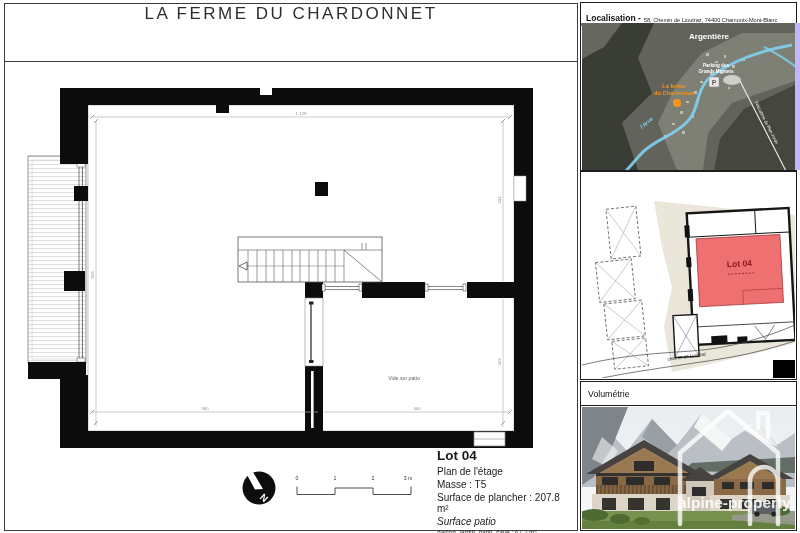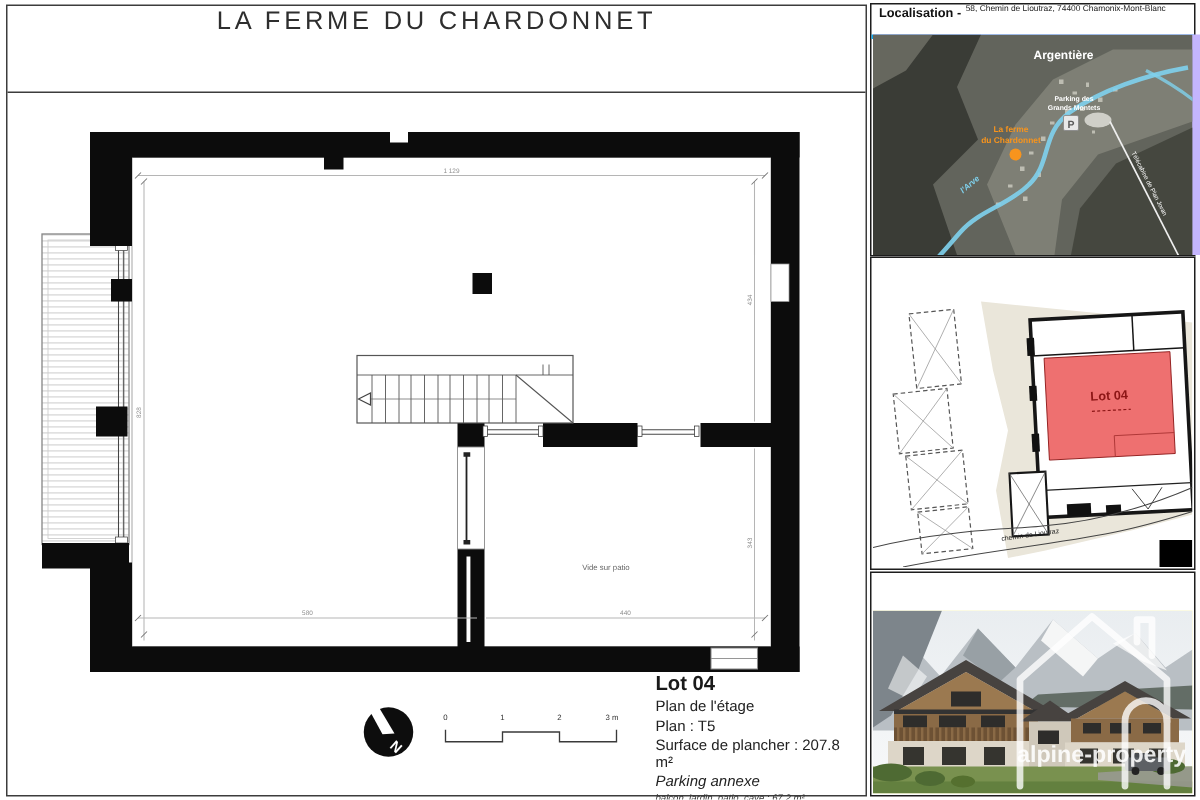--- a/index.html
+++ b/index.html
@@ -11,21 +11,21 @@
   .page-title{font-size:17px;letter-spacing:2.5px;color:#2e2e2e;font-weight:400;}
   .plan-svg{position:absolute;left:0;top:58px;width:570px;height:466px;}
   .lot-info{position:absolute;left:432px;top:444px;width:136px;color:#1a1a1a;}
   .lot-info .lot-title{font-size:13.5px;font-weight:bold;margin-bottom:3px;}
   .lot-info .ln{font-size:10px;margin:2px 0;color:#222;}
   .lot-info .it{font-style:italic;}
   .lot-info .sm{font-size:6.4px;font-style:italic;color:#333;}
   
   .sb-box{position:absolute;left:580px;width:217px;border:1px solid #1d1d1d;background:#fff;box-sizing:border-box;}
   .box-loc{top:2px;height:169px;}
-  .loc-header{height:20px;border-bottom:3px solid #0ea5e9;display:flex;align-items:flex-start;padding:0 5px;gap:3px;white-space:nowrap;}
+  .loc-header{height:20px;border-bottom:3px solid #0ea5e9;display:flex;align-items:flex-end;padding:0 5px;gap:3px;white-space:nowrap;}
   .loc-label{font-size:8.5px;font-weight:bold;color:#111;}
   .loc-address{font-size:5.6px;color:#222;}
   .map-wrap{position:absolute;left:1px;top:20px;width:239px;height:147px;overflow:hidden;background:#c4b5fd;}
   .box-masse{top:171px;height:209px;}
   .sec-header{height:23px;border-bottom:1px solid #1d1d1d;display:flex;align-items:center;padding:0 7px;font-size:8.8px;color:#111;}
   .masse-wrap{position:absolute;left:1px;top:23px;width:213px;height:183px;background:#fff;overflow:hidden;}
   .box-vol{top:381px;height:150px;}
   .vol-wrap{position:absolute;left:1px;top:25px;width:213px;height:122px;overflow:hidden;background:#fef9c3;}
   svg{display:block;}
   text{font-family:"Liberation Sans",sans-serif;}
@@ -166,23 +166,23 @@
           <text x="335" y="480">1</text>
           <text x="373" y="480">2</text>
           <text x="408" y="480">3 m</text>
         </g>
       </g>
     </svg>
 
     <div class="lot-info">
       <div class="lot-title">Lot 04</div>
       <div class="ln">Plan de l'étage</div>
-      <div class="ln">Plan : T5</div>
+      <div class="ln">Masse : T5</div>
       <div class="ln">Surface de plancher : 207.8 m²</div>
-      <div class="ln it">Parking annexe</div>
+      <div class="ln it">Surface patio</div>
       <div class="sm">balcon, jardin, patio, cave : 67.2 m²</div>
     </div>
   </div>
 
   <div class="sb-box box-loc">
     <div class="loc-header">
       <span class="loc-label">Localisation -</span>
       <span class="loc-address">58, Chemin de Lioutraz, 74400 Chamonix-Mont-Blanc</span>
     </div>
     <div class="map-wrap">
@@ -281,20 +281,21 @@
           <path d="M0,170 C40,160 80,158 110,156 C150,153 185,142 213,130" stroke="#444" stroke-width="0.7" fill="none"></path>
           <path d="M20,183 C70,173 120,168 160,160 C180,156 200,150 213,146" stroke="#444" stroke-width="0.7" fill="none"></path>
         </g>
         <text x="105" y="163" font-size="4.6" fill="#222" text-anchor="middle" transform="rotate(-8 105 163)">chemin de Lioutraz</text>
         <rect x="191" y="165" width="22" height="18" fill="#000"></rect>
       </svg>
     </div>
   </div>
 
   <div class="sb-box box-vol">
+    <div class="sec-header">Volumétrie</div>
     <div class="vol-wrap">
       <svg width="213" height="122" viewBox="0 0 213 122">
         <defs>
           <linearGradient id="sky" x1="0" y1="0" x2="0" y2="1">
             <stop offset="0" stop-color="#e9edf0"></stop>
               <stop offset="1" stop-color="#f8f9fa"></stop>
           </linearGradient>
           <pattern id="slats" width="4" height="9" patternUnits="userSpaceOnUse">
             <rect width="4" height="9" fill="#6d5134"></rect>
             <rect width="1.6" height="9" fill="#8a6a46"></rect>

